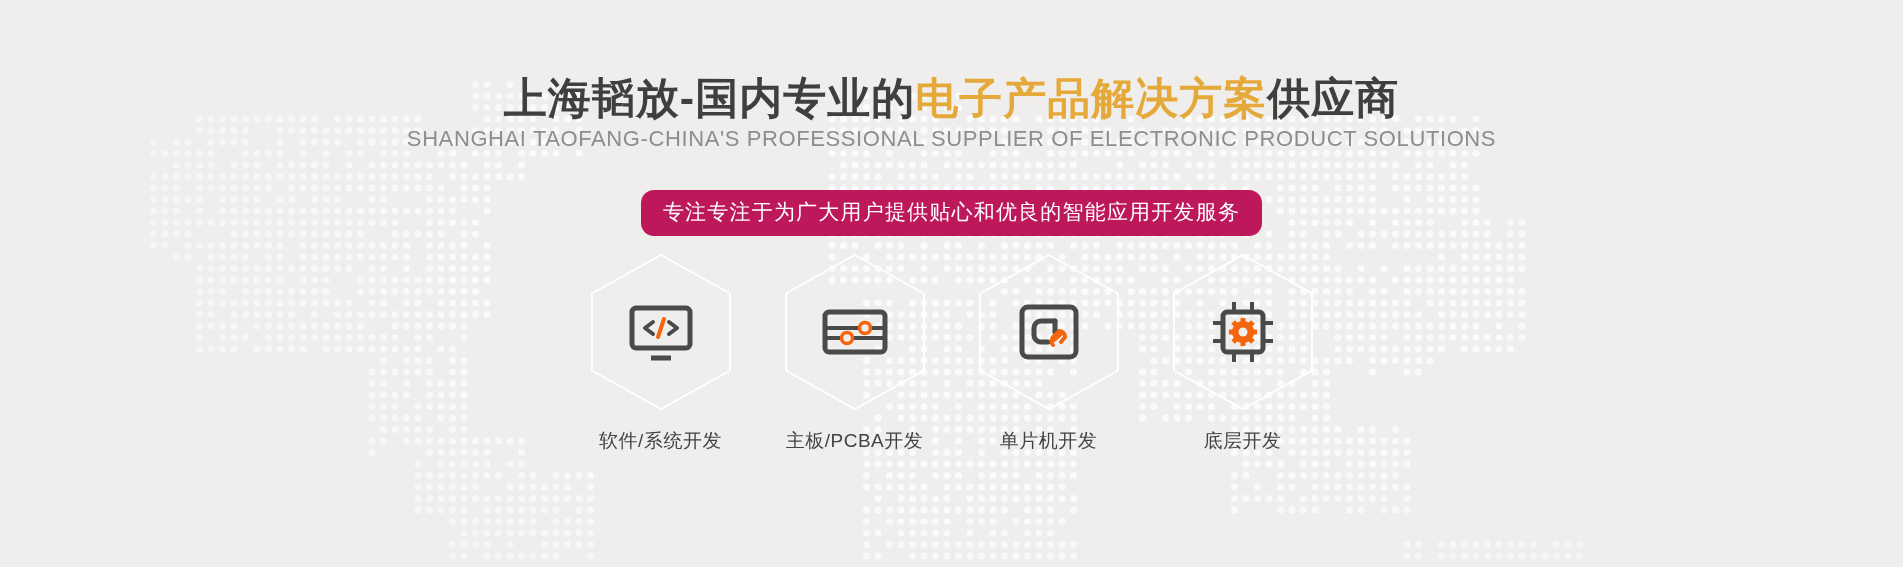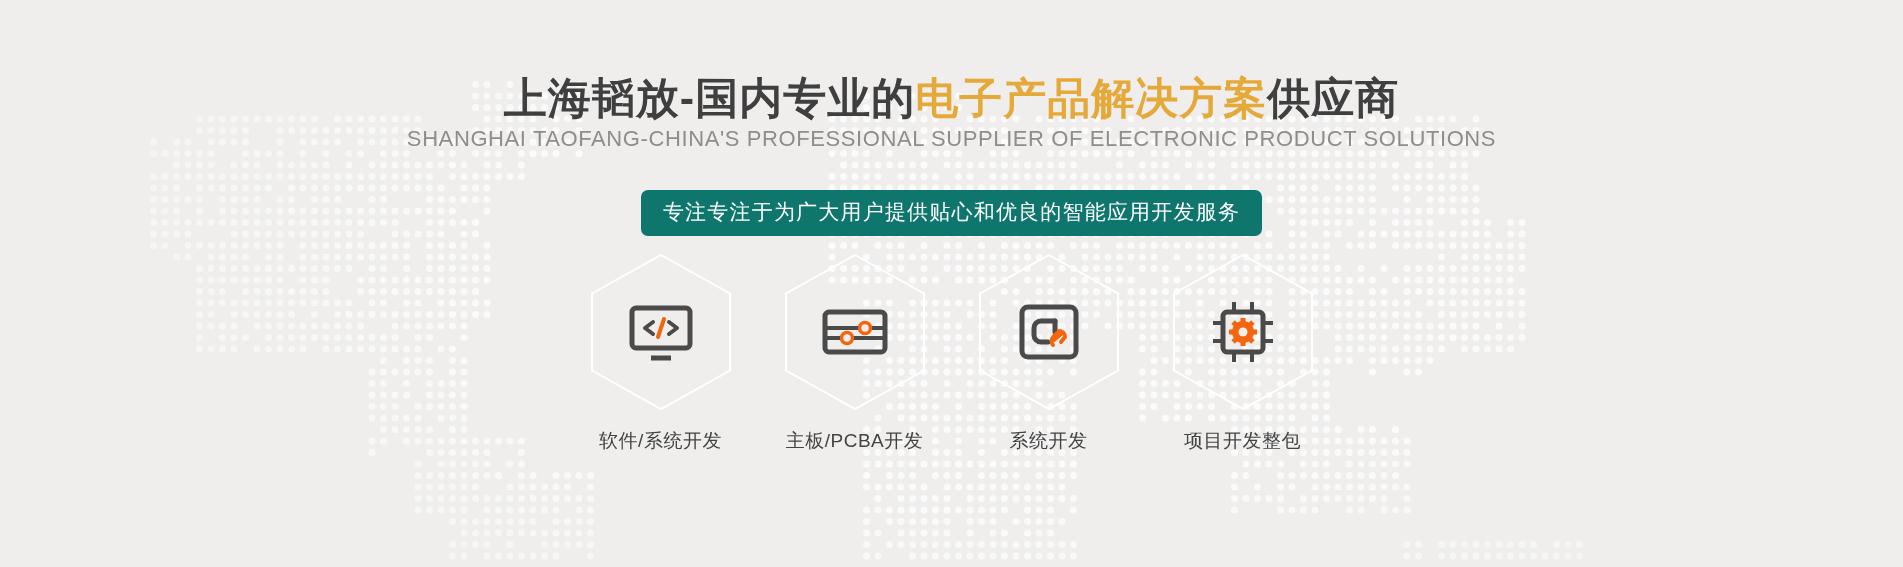--- a/index.html
+++ b/index.html
@@ -84,26 +84,26 @@
 
   .badge-row {
     position: absolute;
     top: 190px;
     left: 0;
     width: 100%;
     text-align: center;
   }
   .badge {
     display: inline-block;
-    background: #0f766e;
+    background: #be185d;
     color: #ffffff;
     font-size: 21px;
     letter-spacing: 1.2px;
     padding: 8px 22px 10px 22px;
-    border-radius: 7px;
+    border-radius: 13px;
     white-space: nowrap;
   }
 
   
   .hex-row {
     position: absolute;
     top: 252px;
     left: 0;
     width: 100%;
     display: flex;
@@ -2472,21 +2472,21 @@
           </svg>
           <svg class="hex-glyph" viewBox="0 0 72 72">
             <rect class="gl-dark" x="9" y="11" width="54" height="50" rx="6" stroke-width="5"></rect>
             <path class="gl-dark" d="M 42,25 L 28,25 A 7,7 0 0 0 21,32 L 21,39 A 7,7 0 0 0 28,46 L 35,46" stroke-width="5" stroke-linecap="round"></path>
             <line class="gl-dark" x1="42" y1="25" x2="42" y2="36" stroke-width="5" stroke-linecap="round"></line>
             <path class="gl-orange" d="M 40,49 A 6,6 0 0 1 40,41 L 44,37" stroke-width="4" stroke-linecap="round"></path>
             <path class="gl-orange" d="M 46,35 A 6,6 0 0 1 52,41 L 48,46" stroke-width="4" stroke-linecap="round"></path>
             <line class="gl-orange" x1="41" y1="44" x2="48" y2="38" stroke-width="4" stroke-linecap="round"></line>
           </svg>
         </div>
-        <div class="hex-label">系统开发</div>
+        <div class="hex-label">单片机开发</div>
       </div>
 
       <div class="hex-cell">
         <div class="hex-wrap">
           <svg class="hex-outline" viewBox="0 0 146 160">
             <polygon points="73,3 142,41.5 142,118.5 73,157 4,118.5 4,41.5"></polygon>
           </svg>
           <svg class="hex-glyph" viewBox="0 0 72 72">
             <rect class="gl-dark" x="16" y="16" width="40" height="40" rx="4" stroke-width="5"></rect>
             <line class="gl-dark" x1="27" y1="6" x2="27" y2="16" stroke-width="4"></line>
@@ -2500,18 +2500,18 @@
             <g class="gl-orange-f">
               <rect x="33.5" y="22" width="5" height="28"></rect>
               <rect x="22" y="33.5" width="28" height="5"></rect>
               <rect x="33.5" y="22" width="5" height="28" transform="rotate(45 36 36)"></rect>
               <rect x="22" y="33.5" width="28" height="5" transform="rotate(45 36 36)"></rect>
               <circle cx="36" cy="36" r="11"></circle>
             </g>
             <circle cx="36" cy="36" r="4.5" fill="#f0efee"></circle>
           </svg>
         </div>
-        <div class="hex-label">项目开发整包</div>
+        <div class="hex-label">底层开发</div>
       </div>
 
     </div>
   </div>
 </div>
 
 </body></html>

